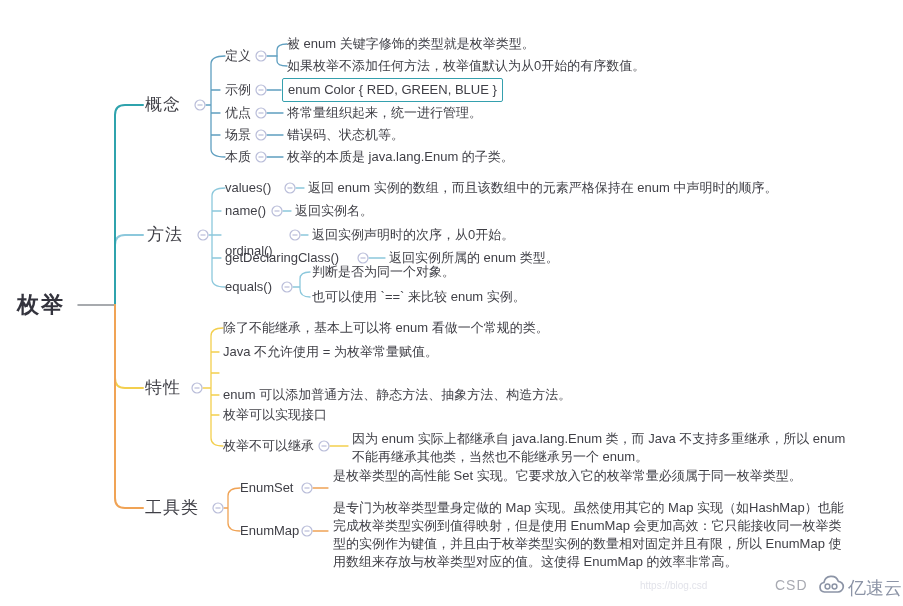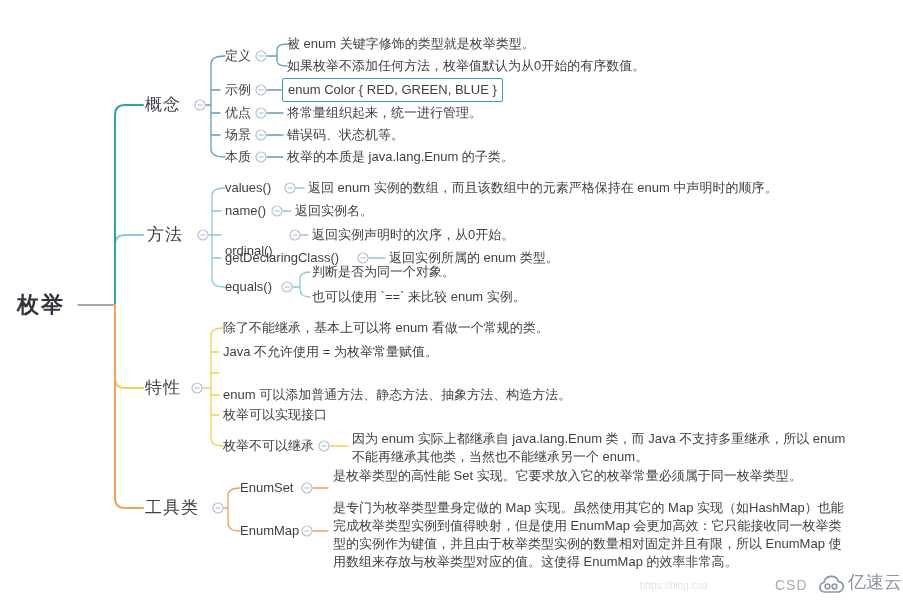--- a/index.html
+++ b/index.html
@@ -21,21 +21,21 @@
   .st-method{stroke:var(--method_branch,#8cc8dc);}
   .st-feature{stroke:var(--feature_branch,#f3cf4e);}
   .st-util{stroke:var(--util_branch,#f0a355);}
   .st-concept-child{stroke:var(--concept_child,#5f9fc0);}
   .ico circle{fill:#fff;stroke:var(--icon_line,#b9bdd9);stroke-width:1.2;}
   .ico line{stroke:var(--icon_line,#b9bdd9);stroke-width:1.2;}
   
   .wm-url{color:var(--wm_url,#e2e3ea);font-size:10px;}
   .wm-site{color:var(--wm_site,#a8aab2);font-size:14px;letter-spacing:1px;}
   .wm-logo-text{color:var(--wm_logo,#8c94a6);font-size:18px;}
-  .wm-logo{display:flex;align-items:flex-start;gap:3px;}
+  .wm-logo{display:flex;align-items:flex-end;gap:3px;}
 </style>
 </head>
 <body>
 
 <div class="canvas">
 
   <svg class="wires">
 
     <path class="w st-gray" d="M78,305 H115"></path>
 

